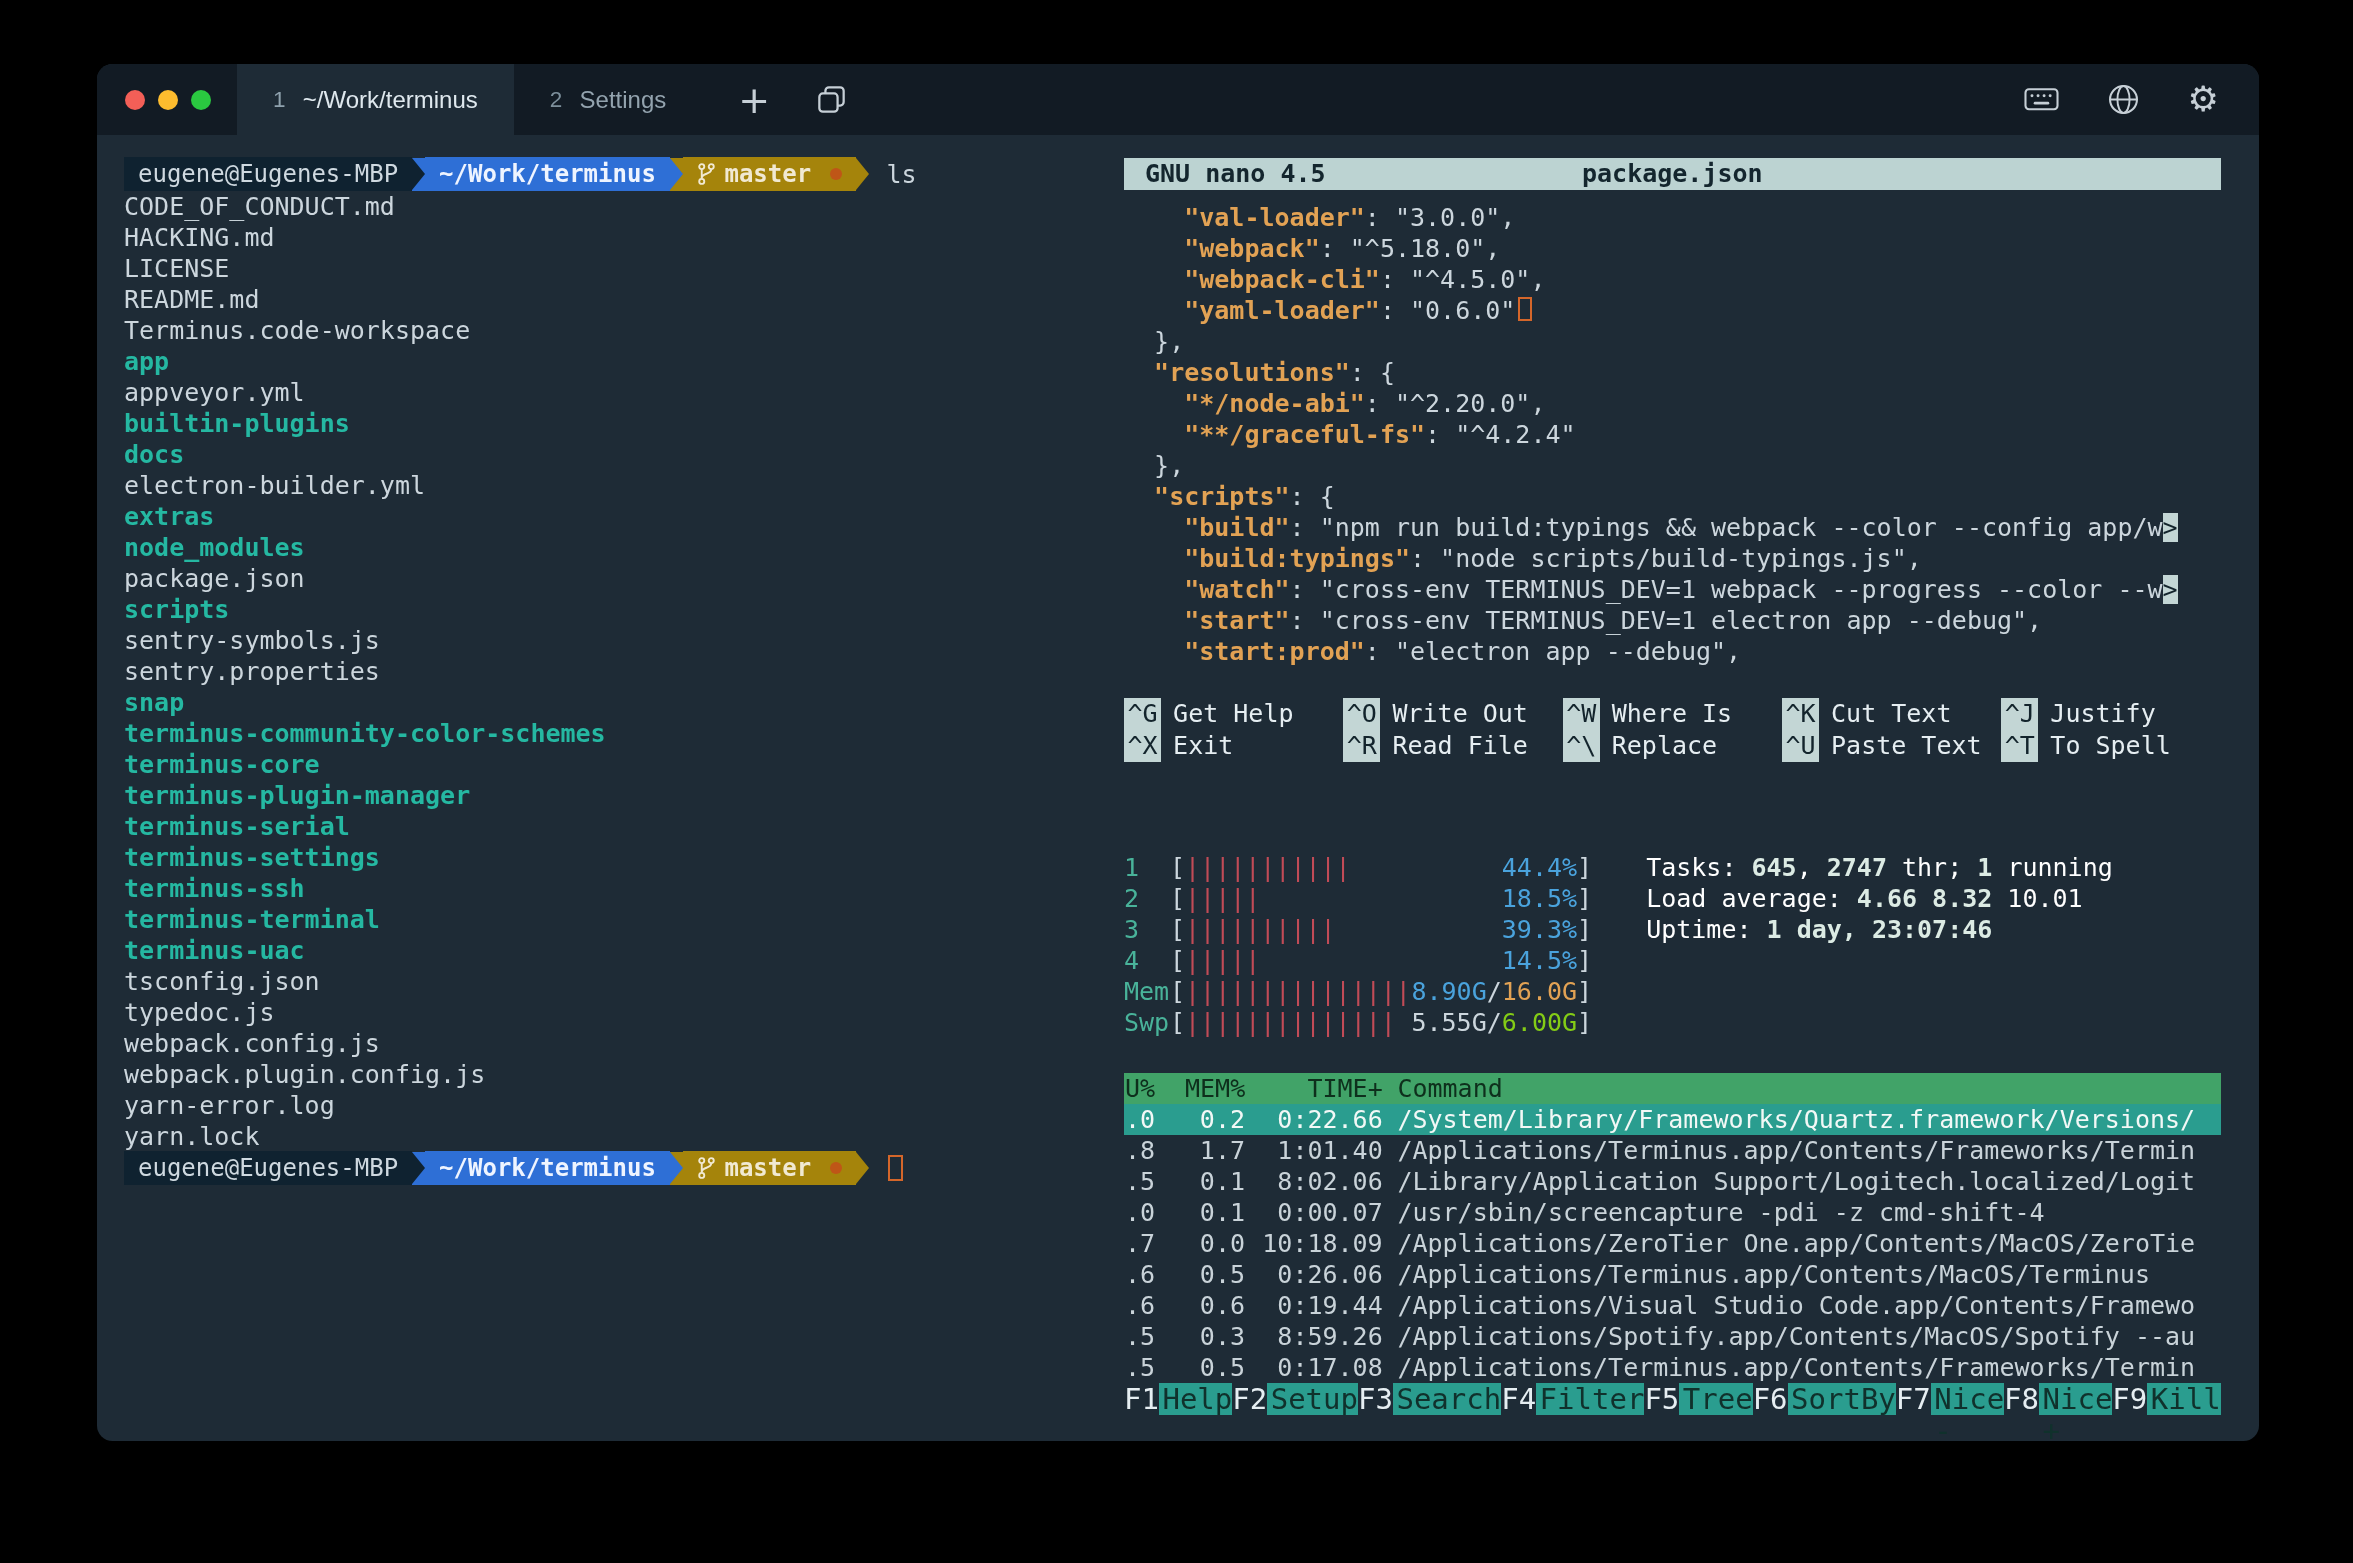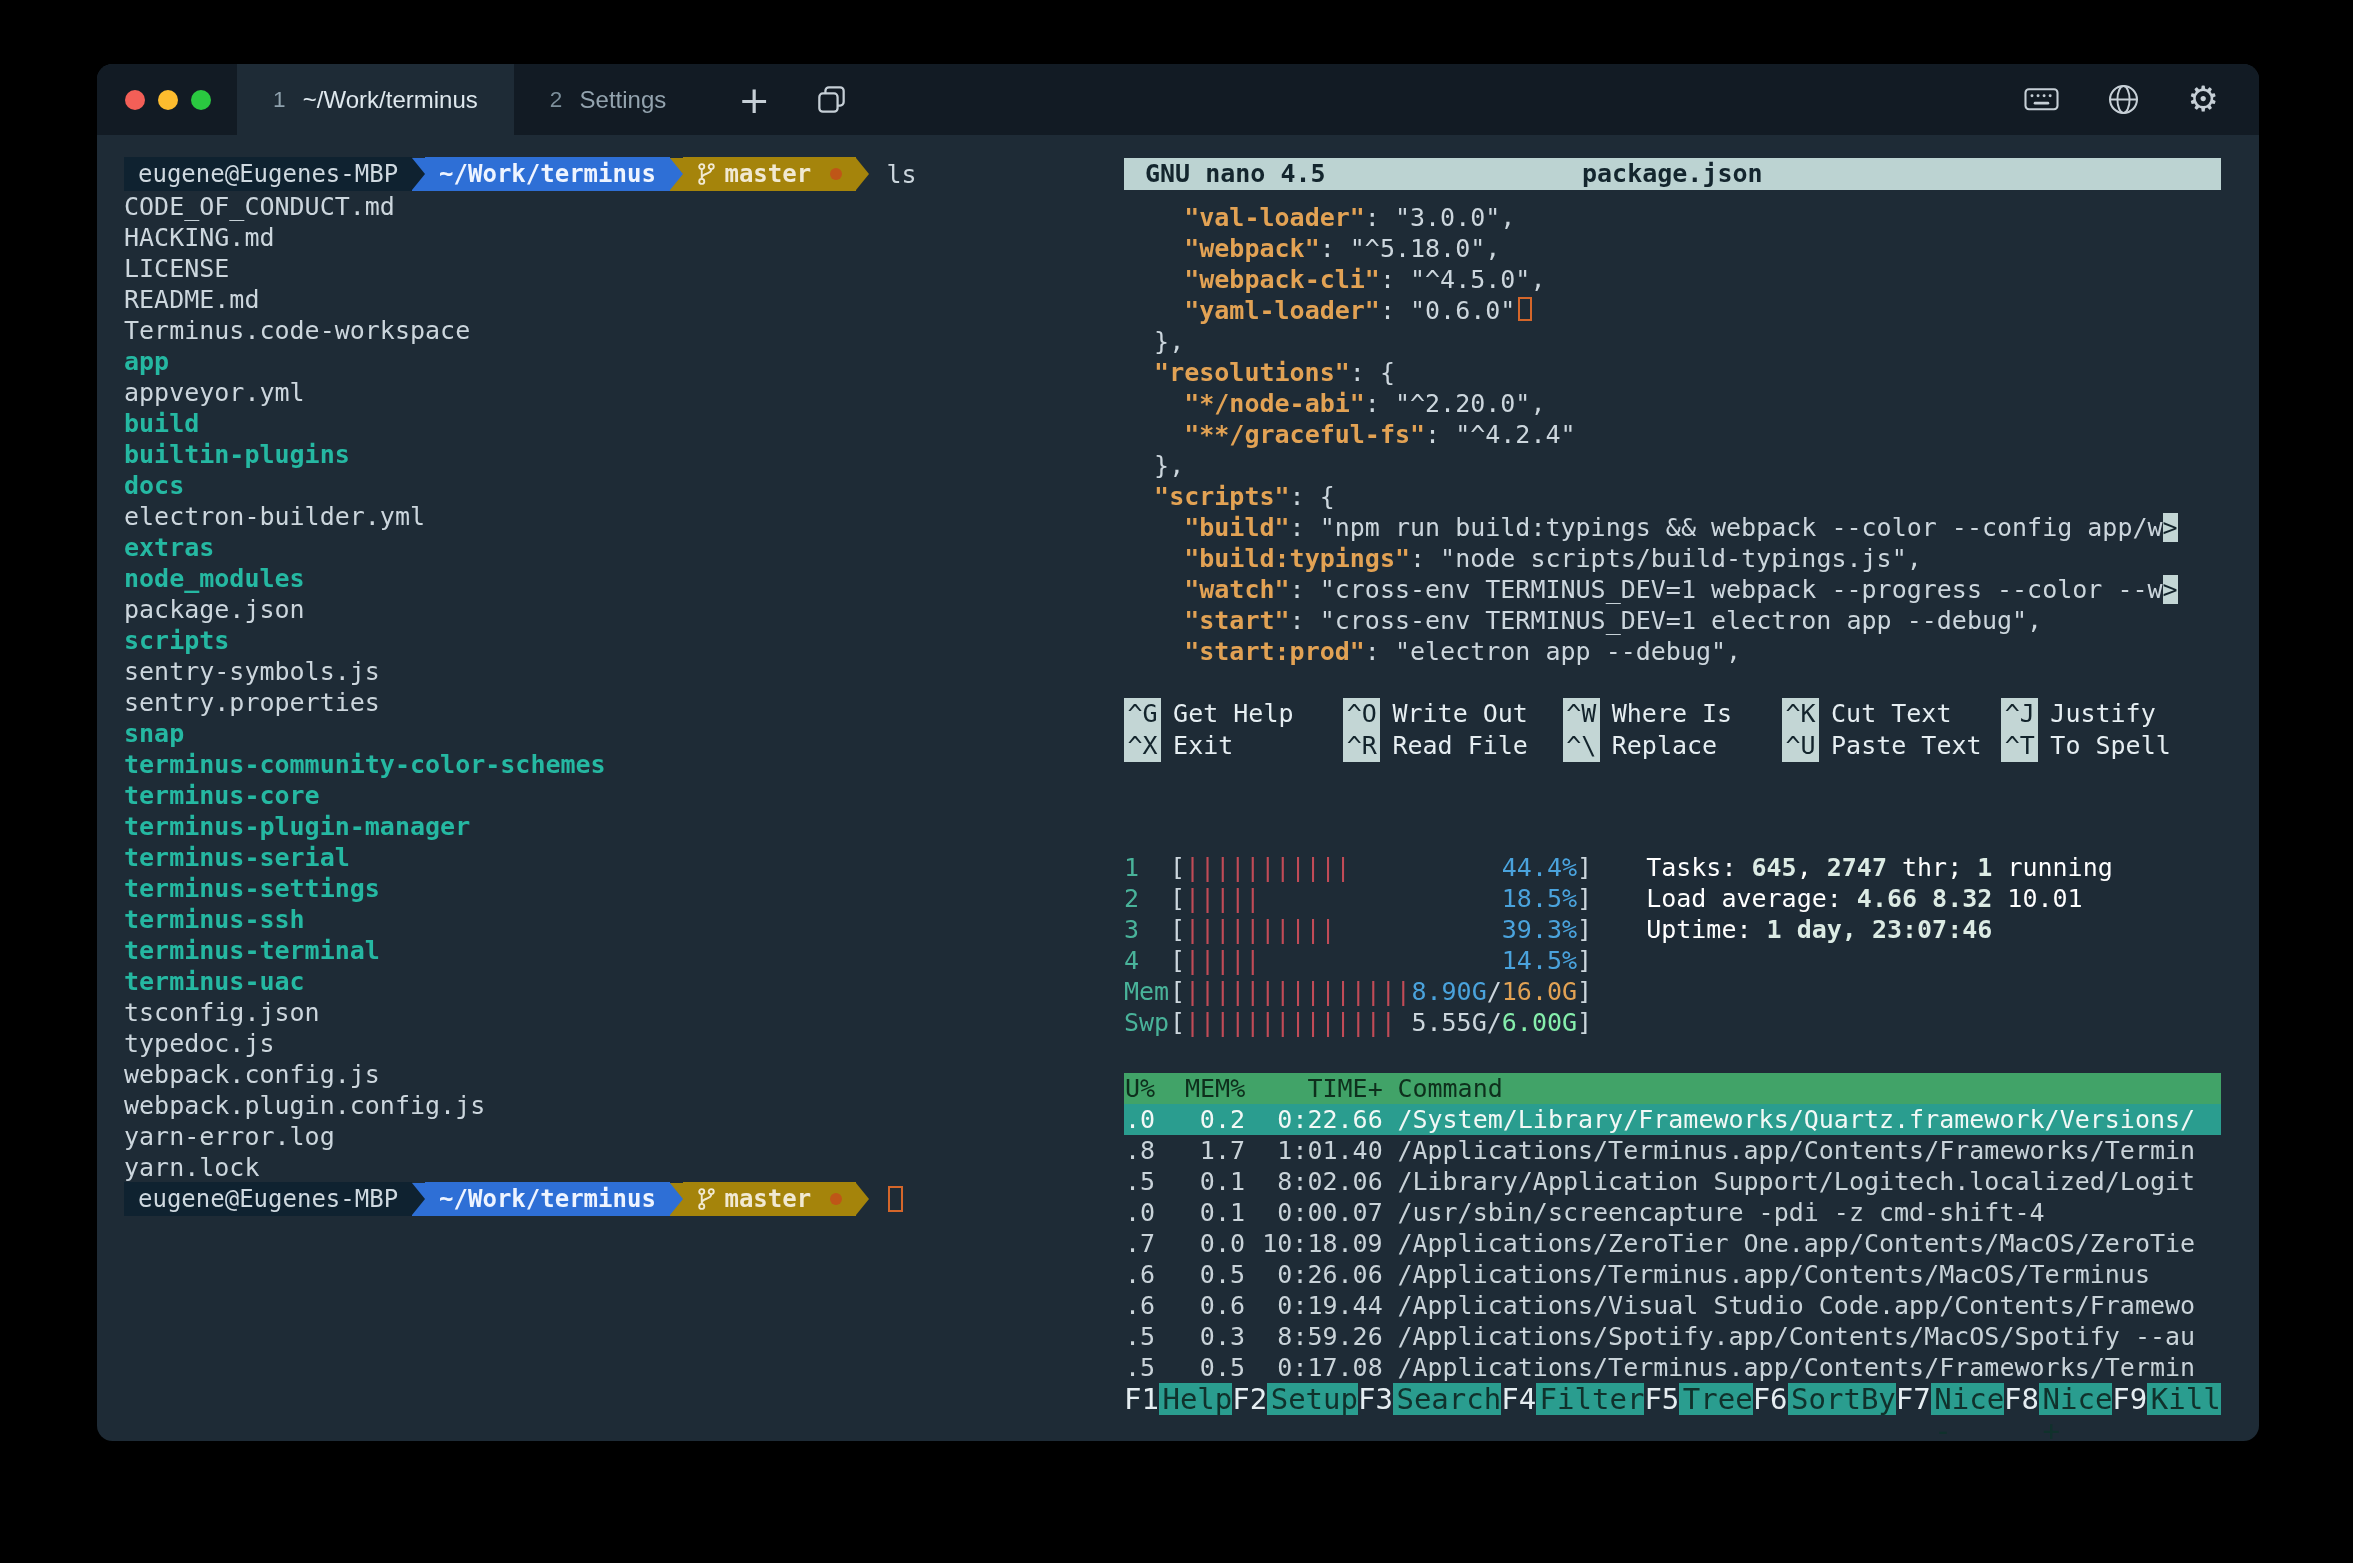--- a/index.html
+++ b/index.html
@@ -71,21 +71,21 @@
   .sc-key { background:#c3d6d5; color:#13242c; padding:0 3.5px; }
   .sc-label { color:#e6eef2; }
 
   
   .htop-top { margin-top:90px; display:flex; gap:54px; }
   .meter-row { display:flex; }
   .meter-label { width:46px; color:#49b39a; }
   .bracket { color:#ccd6dd; }
   .meter-body { display:inline-flex; justify-content:space-between; width:392px; }
   .meter-bars { color:#c14b57; overflow:hidden; }
-  .seg-blue { color:#4aa3dd; } .seg-orange { color:#e2a254; } .seg-red { color:#86efac;text-align:right; }
+  .seg-blue { color:#4aa3dd; } .seg-orange { color:#e2a254; } .seg-red { color:#84cc16;text-align:right; }
   .seg-lbl { color:#ffffff; } .seg-num { color:#dcebe4; font-weight:bold; }
 
   .ptable { margin-top:35px; }
   .phead, .prow { display:flex; height:31px; line-height:31px; font-size:25px; white-space:pre; }
   .phead { background:#41a368; color:#0e2f1c; }
   .prow { color:#c9d3d9; }
   .prow.sel { background:#2a9d8f; color:#f2f8f6; }
   .pcol { display:inline-block; }
   .pcol-cpu { width:31px; text-align:right; }
   .pcol-mem { width:60px; text-align:right; margin-left:30px; }
@@ -174,21 +174,20 @@
       </div>
 
       <div>
           <div class="tline file">CODE_OF_CONDUCT.md</div>
           <div class="tline file">HACKING.md</div>
           <div class="tline file">LICENSE</div>
           <div class="tline file">README.md</div>
           <div class="tline file">Terminus.code-workspace</div>
           <div class="tline dir">app</div>
           <div class="tline file">appveyor.yml</div>
-          <div class="tline dir">build</div>
           <div class="tline dir">builtin-plugins</div>
           <div class="tline dir">docs</div>
           <div class="tline file">electron-builder.yml</div>
           <div class="tline dir">extras</div>
           <div class="tline dir">node_modules</div>
           <div class="tline file">package.json</div>
           <div class="tline dir">scripts</div>
           <div class="tline file">sentry-symbols.js</div>
           <div class="tline file">sentry.properties</div>
           <div class="tline dir">snap</div>

